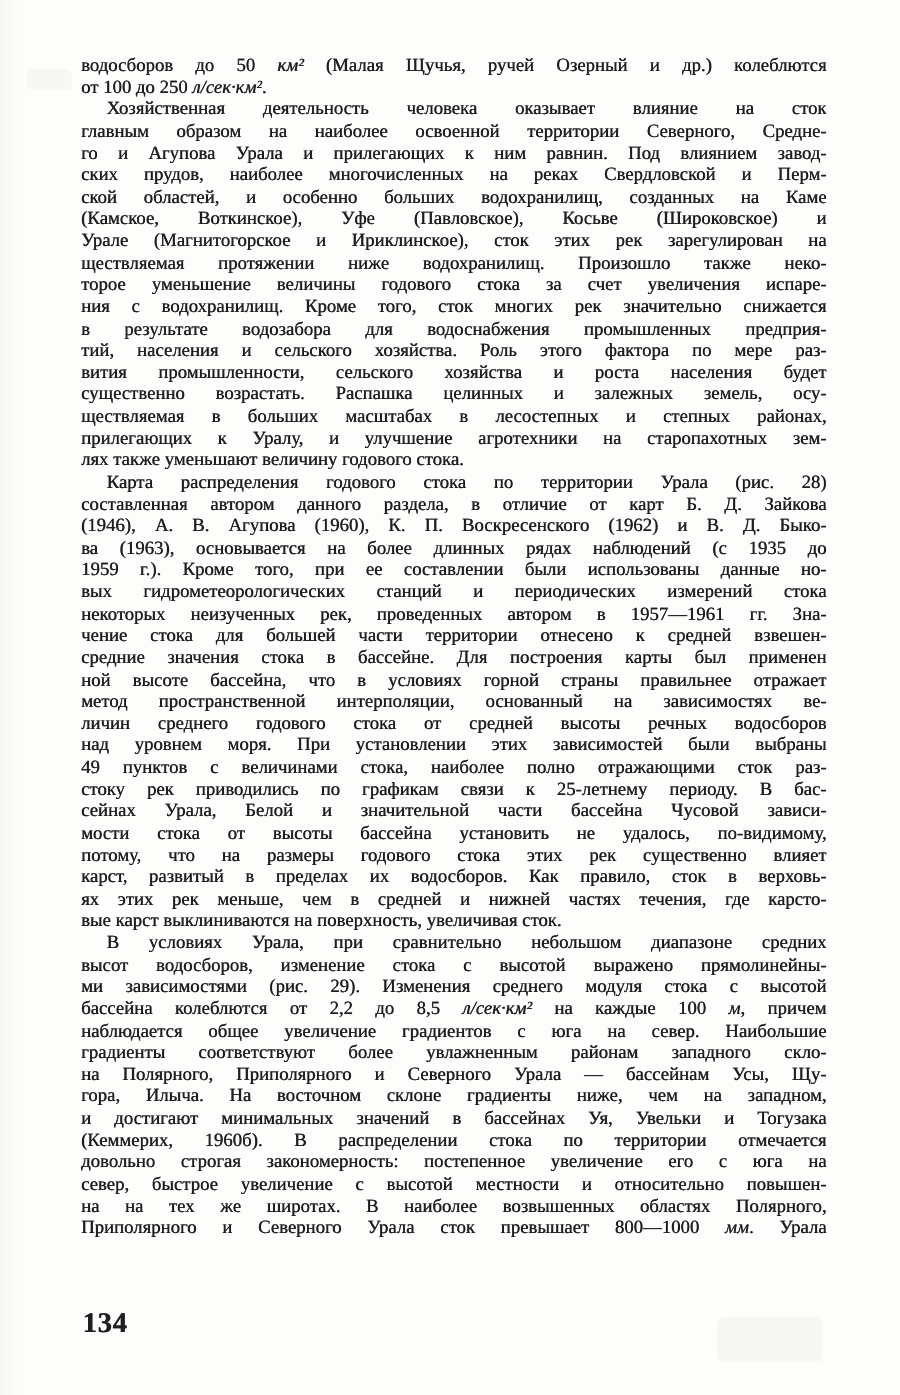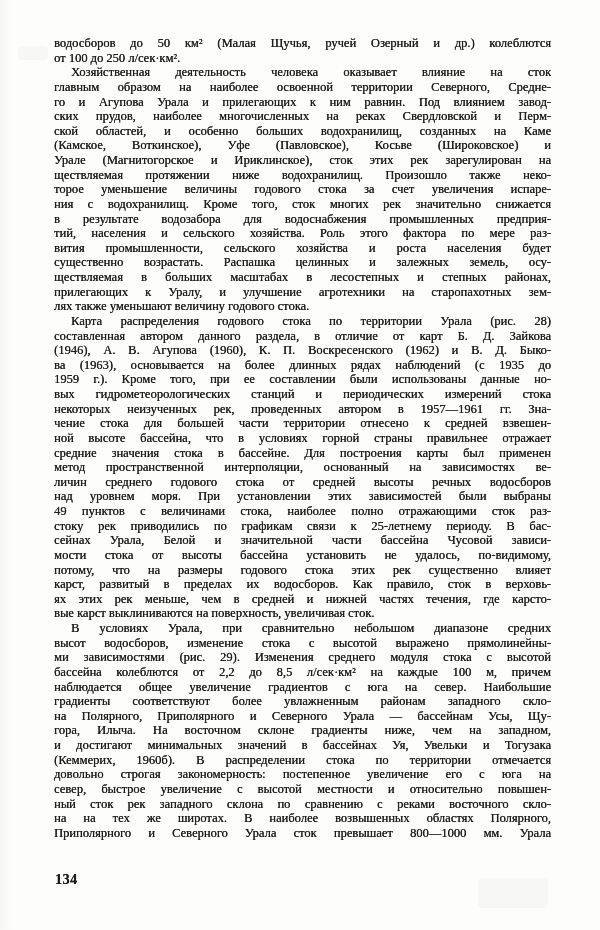--- a/index.html
+++ b/index.html
@@ -41,26 +41,26 @@
     text-align: justify;
     text-align-last: justify;
     white-space: normal;
   }
   .line.pend {
     text-align-last: left;
   }
   .line.indent {
     padding-left: 17px;
   }
-  .it { }
+  .it { font-style: italic; }
   #page-number {
     position: absolute;
     left: 55px;
     top: 872px;
-    font-size: 14px;
+    font-size: 19px;
     font-weight: 600;
     letter-spacing: 0.5px;
     text-shadow: 0.25px 0 0 #1f1f1f;
   }
 </style>
 </head>
 <body>
 
 <div id="page">
   <div class="smudge" style="left:18px; top:46px; width:30px; height:14px;"></div>
@@ -86,22 +86,22 @@
       <div class="line"><span>прилегающих к Уралу, и улучшение агротехники на старопахотных зем-</span></div>
       <div class="line pend"><span>лях также уменьшают величину годового стока.</span></div>
       <div class="line indent"><span>Карта распределения годового стока по территории Урала (рис. 28)</span></div>
       <div class="line"><span>составленная автором данного раздела, в отличие от карт Б. Д. Зайкова</span></div>
       <div class="line"><span>(1946), А. В. Агупова (1960), К. П. Воскресенского (1962) и В. Д. Быко-</span></div>
       <div class="line"><span>ва (1963), основывается на более длинных рядах наблюдений (с 1935 до</span></div>
       <div class="line"><span>1959 г.). Кроме того, при ее составлении были использованы данные но-</span></div>
       <div class="line"><span>вых гидрометеорологических станций и периодических измерений стока</span></div>
       <div class="line"><span>некоторых неизученных рек, проведенных автором в 1957—1961 гг. Зна-</span></div>
       <div class="line"><span>чение стока для большей части территории отнесено к средней взвешен-</span></div>
+      <div class="line"><span>средние значения стока в бассейне. Для построения карты был применен</span></div>
       <div class="line"><span>ной высоте бассейна, что в условиях горной страны правильнее отражает</span></div>
-      <div class="line"><span>средние значения стока в бассейне. Для построения карты был применен</span></div>
       <div class="line"><span>метод пространственной интерполяции, основанный на зависимостях ве-</span></div>
       <div class="line"><span>личин среднего годового стока от средней высоты речных водосборов</span></div>
       <div class="line"><span>над уровнем моря. При установлении этих зависимостей были выбраны</span></div>
       <div class="line"><span>49 пунктов с величинами стока, наиболее полно отражающими сток раз-</span></div>
       <div class="line"><span>стоку рек приводились по графикам связи к 25-летнему периоду. В бас-</span></div>
       <div class="line"><span>сейнах Урала, Белой и значительной части бассейна Чусовой зависи-</span></div>
       <div class="line"><span>мости стока от высоты бассейна установить не удалось, по-видимому,</span></div>
       <div class="line"><span>потому, что на размеры годового стока этих рек существенно влияет</span></div>
       <div class="line"><span>карст, развитый в пределах их водосборов. Как правило, сток в верховь-</span></div>
       <div class="line"><span>ях этих рек меньше, чем в средней и нижней частях течения, где карсто-</span></div>
@@ -111,18 +111,17 @@
       <div class="line"><span>ми зависимостями (рис. 29). Изменения среднего модуля стока с высотой</span></div>
       <div class="line"><span>бассейна колеблются от 2,2 до 8,5 </span><span class="it">л/сек·км²</span><span> на каждые 100 </span><span class="it">м</span><span>, причем</span></div>
       <div class="line"><span>наблюдается общее увеличение градиентов с юга на север. Наибольшие</span></div>
       <div class="line"><span>градиенты соответствуют более увлажненным районам западного скло-</span></div>
       <div class="line"><span>на Полярного, Приполярного и Северного Урала — бассейнам Усы, Щу-</span></div>
       <div class="line"><span>гора, Илыча. На восточном склоне градиенты ниже, чем на западном,</span></div>
       <div class="line"><span>и достигают минимальных значений в бассейнах Уя, Увельки и Тогузака</span></div>
       <div class="line"><span>(Кеммерих, 1960б). В распределении стока по территории отмечается</span></div>
       <div class="line"><span>довольно строгая закономерность: постепенное увеличение его с юга на</span></div>
       <div class="line"><span>север, быстрое увеличение с высотой местности и относительно повышен-</span></div>
-      <div class="line"><span>ный сток рек западного склона по сравнению с реками восточного скло-</span></div>
       <div class="line"><span>на на тех же широтах. В наиболее возвышенных областях Полярного,</span></div>
       <div class="line"><span>Приполярного и Северного Урала сток превышает 800—1000 </span><span class="it">мм</span><span>. Урала</span></div>
     </div>
   <div id="page-number">134</div>
 </div>
 
 </body></html>

